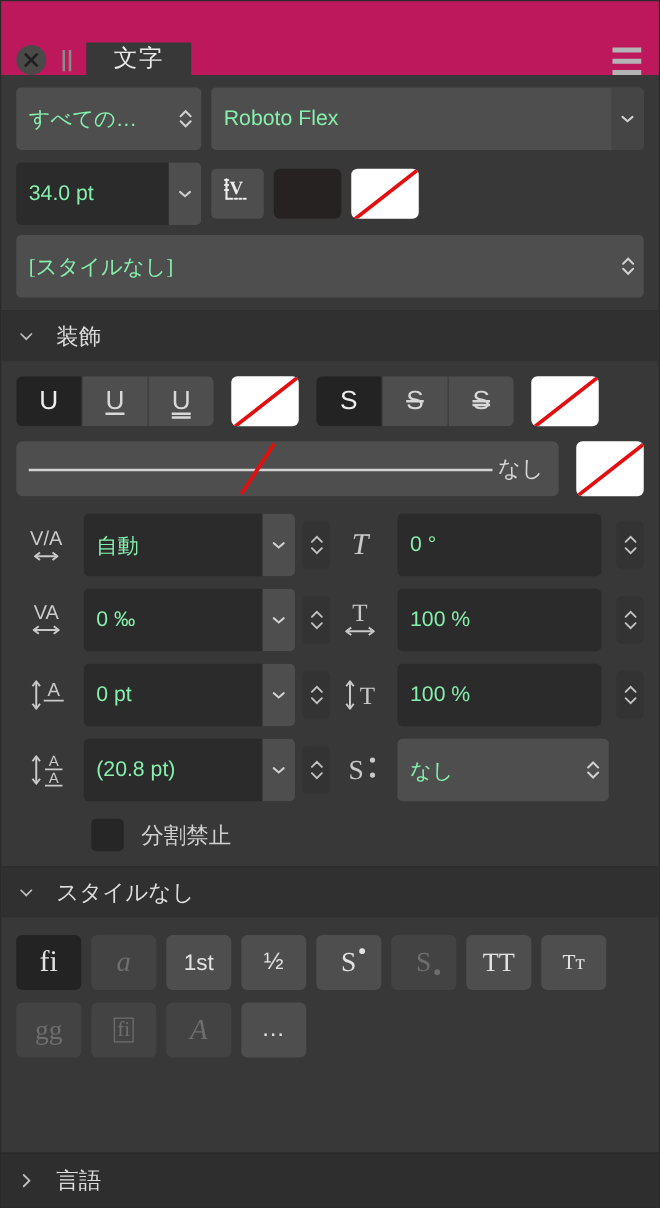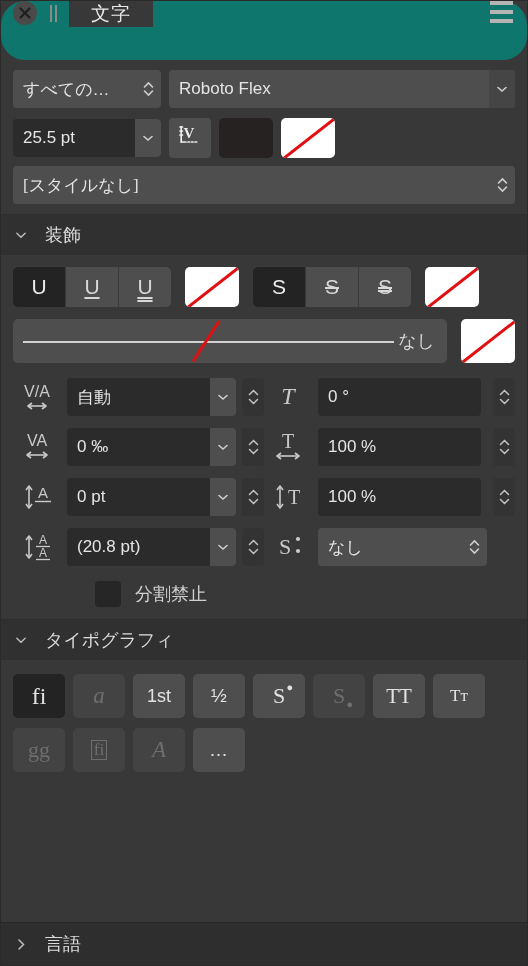--- a/index.html
+++ b/index.html
@@ -21,26 +21,25 @@
     background: #383838;
     display: flex;
     flex-direction: column;
     box-sizing: border-box;
     border: 1px solid #2a2a2a;
   }
 
   
   .tabbar {
     height: 59px;
-    background: #0f766e;
-    display: flex;
-    align-items: flex-start;
+    background: #be185d;
+    display: flex;
+    align-items: flex-end;
     flex: 0 0 auto;
     position: relative;
-    border-radius: 24px;
   }
   .tab-left-tools {
     display: flex;
     align-items: center;
     padding-left: 12px;
     gap: 13px;
   }
   .close-btn {
     width: 24px; height: 24px;
     border-radius: 50%;
@@ -81,25 +80,25 @@
     display: flex;
     align-items: center;
     padding: 0 12px;
     gap: 8px;
   }
   .topform { padding-top: 10px; }
 
   .field {
     background: #2b2b2b;
     border-radius: 4px;
-    height: 38px;
+    height: 50px;
     display: flex;
     align-items: center;
     box-sizing: border-box;
-    color: #e5e5e5;
+    color: #86efac;
     font-size: 17px;
     position: relative;
   }
   .field.light { background: #4e4e4e; }
   .field .val {
     padding: 0 10px;
     flex: 1 1 auto;
     white-space: nowrap;
     overflow: hidden;
   }
@@ -254,21 +253,20 @@
     display: flex; align-items: flex-start; justify-content: center;
     color: #0ea5e9;
   }
   .pfield { flex: 1 1 auto; }
   .pfield.nostep { margin-right: 28px; }
 
   .cbrow {
     display: flex; align-items: center;
     gap: 14px;
     padding: 14px 12px 12px 72px;
-    margin-left: 22px;
   }
   .checkbox {
     width: 26px; height: 26px;
     background: #262626;
     border-radius: 4px;
     flex: 0 0 auto;
   }
   .cblabel { font-size: 18px; color: #d0d0d0; }
 
   
@@ -350,21 +348,21 @@
       <div class="split" style="background:#454545;border-radius:0 4px 4px 0;">
         <svg class="chev" width="14" height="10" viewBox="0 0 14 10" aria-hidden="true">
           <path d="M3 3.5 L7 7 L11 3.5" stroke="#d0d0d0" stroke-width="1.6" fill="none" stroke-linecap="round"></path>
         </svg>
       </div>
     </div>
   </div>
 
   <div class="row" style="padding-top:10px;">
     <div class="field sizefield">
-      <div class="val">25.5 pt</div>
+      <div class="val">34.0 pt</div>
       <div class="split">
         <svg class="chev" width="14" height="10" viewBox="0 0 14 10" aria-hidden="true">
           <path d="M3 3.5 L7 7 L11 3.5" stroke="#cfcfcf" stroke-width="1.6" fill="none" stroke-linecap="round"></path>
         </svg>
       </div>
     </div>
     <div class="vtext-btn">
       <svg width="30" height="30" viewBox="0 0 30 30" aria-hidden="true">
         <g stroke="#ececec" stroke-width="1.7" fill="none" stroke-linecap="round">
           <path d="M5 4 L7.5 4"></path>
@@ -636,21 +634,21 @@
     <div class="checkbox"></div>
     <div class="cblabel">分割禁止</div>
   </div>
 
   <div class="sechead">
     <span class="tw">
       <svg width="13" height="9" viewBox="0 0 13 9" aria-hidden="true">
           <path d="M2 2 L6.5 6.5 L11 2" stroke="#bdbdbd" stroke-width="1.5" fill="none" stroke-linecap="round"></path>
         </svg>
     </span>
-    <span>タイポグラフィ</span>
+    <span>スタイルなし</span>
   </div>
 
   <div style="height:14px;"></div>
 
   <div class="typorow">
     <div class="tbtn active">
       <span style="font-family:'Liberation Serif',serif;font-size:24px;">fi</span>
     </div>
     <div class="tbtn disabled">
       <span style="font-family:'Liberation Serif',serif;font-style:italic;font-size:23px;">a</span>

